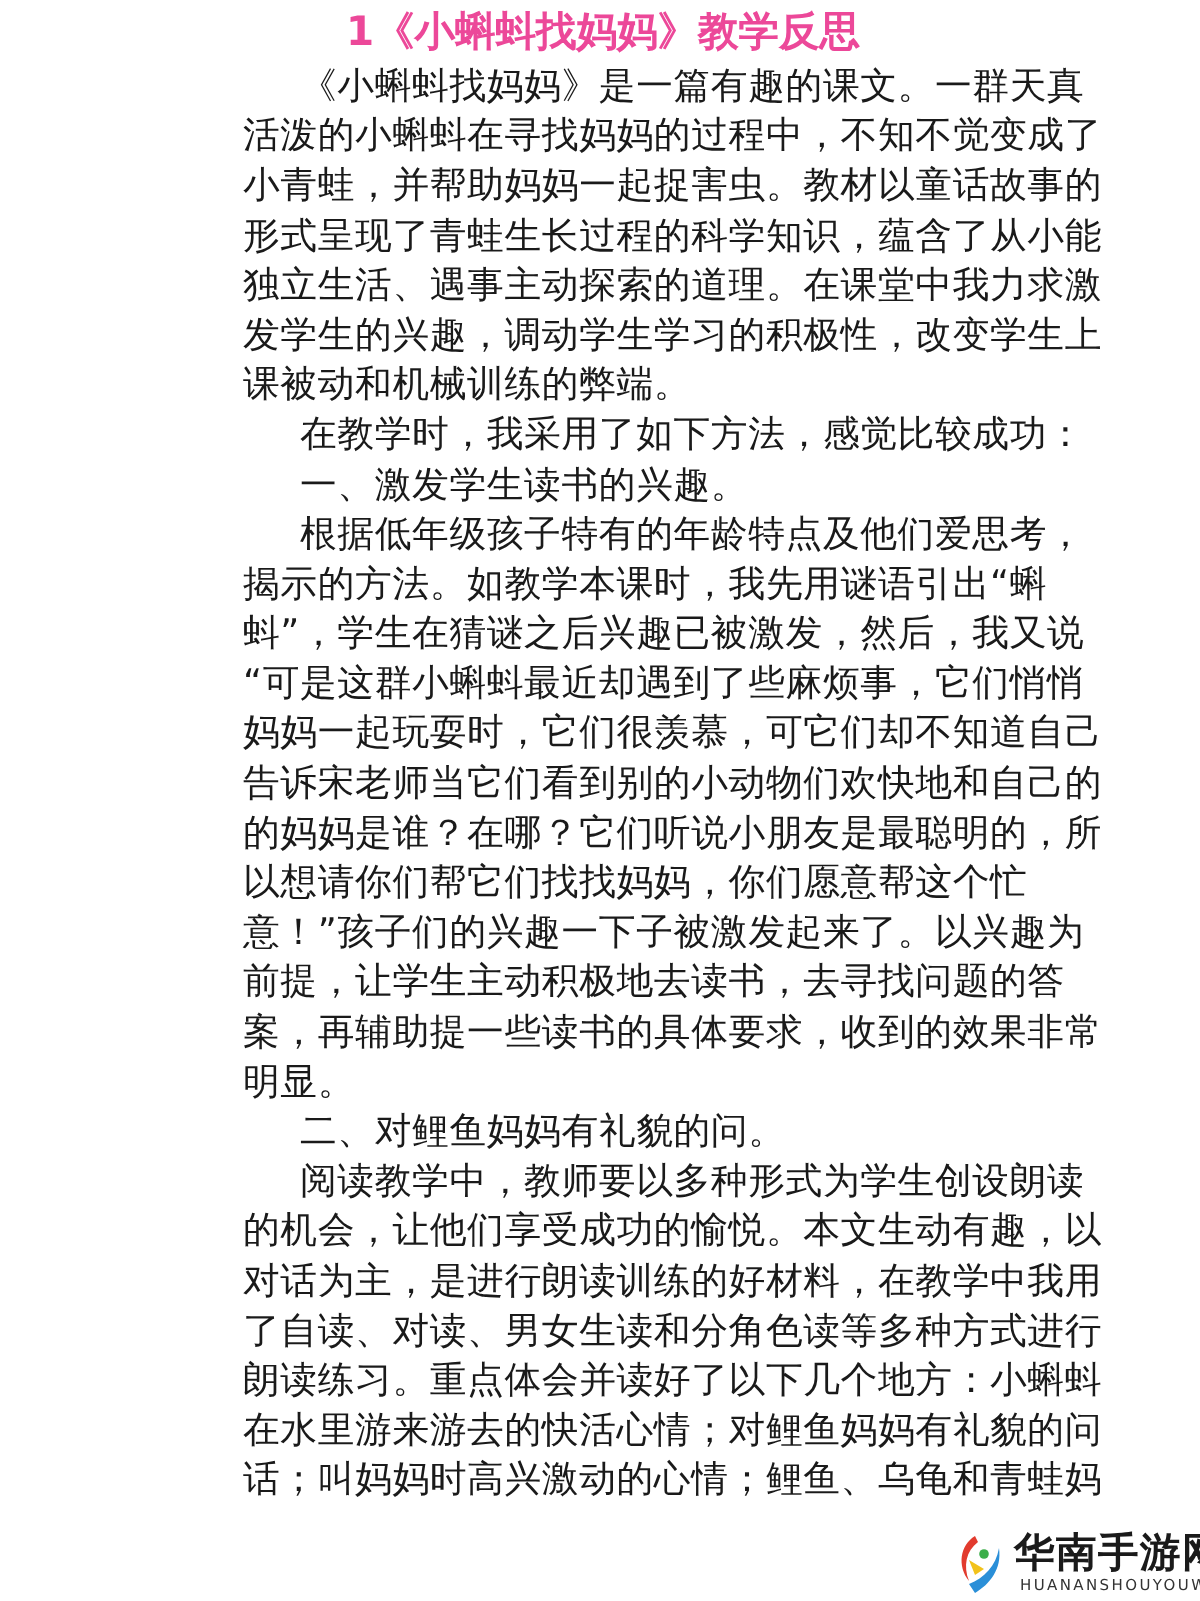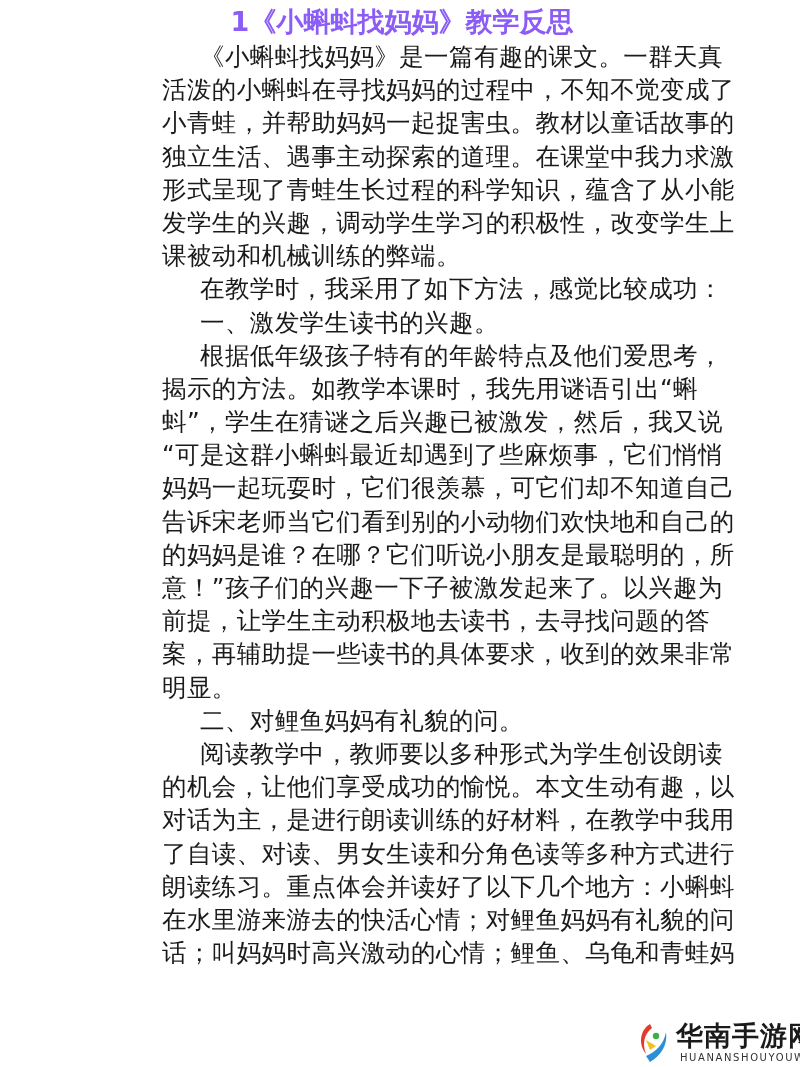--- a/index.html
+++ b/index.html
@@ -25,21 +25,21 @@
     .title {
       position: absolute;
       left: 0;
       width: 568px;
       top: 4px;
       text-align: center;
       font-size: 27px;
       font-weight: bold;
       line-height: 36px;
       letter-spacing: 0px;
-      color: #8b5cf6;
+      color: #ec4899;
     }
     .body {
       position: absolute;
       left: 4px;
       top: 40px;
       width: 566px;
       font-size: 24.5px;
       line-height: 33.2px;
       letter-spacing: 0.4px;
     }
@@ -90,33 +90,34 @@
   </style>
 </head>
 <body>
 
 <div class="page">
   <div class="title">1《小蝌蚪找妈妈》教学反思</div>
   <div class="body" id="doc-body">
     <span class="line indent">《小蝌蚪找妈妈》是一篇有趣的课文。一群天真</span>
     <span class="line">活泼的小蝌蚪在寻找妈妈的过程中，不知不觉变成了</span>
     <span class="line">小青蛙，并帮助妈妈一起捉害虫。教材以童话故事的</span>
+    <span class="line">形式呈现了青蛙生长过程的科学知识，蕴含了从小能</span>
     <span class="line">独立生活、遇事主动探索的道理。在课堂中我力求激</span>
-    <span class="line">形式呈现了青蛙生长过程的科学知识，蕴含了从小能</span>
     <span class="line">发学生的兴趣，调动学生学习的积极性，改变学生上</span>
     <span class="line">课被动和机械训练的弊端。</span>
     <span class="line indent">在教学时，我采用了如下方法，感觉比较成功：</span>
     <span class="line indent">一、激发学生读书的兴趣。</span>
     <span class="line indent">根据低年级孩子特有的年龄特点及他们爱思考，</span>
     <span class="line">揭示的方法。如教学本课时，我先用谜语引出“蝌</span>
     <span class="line">蚪”，学生在猜谜之后兴趣已被激发，然后，我又说</span>
     <span class="line">“可是这群小蝌蚪最近却遇到了些麻烦事，它们悄悄</span>
     <span class="line">妈妈一起玩耍时，它们很羡慕，可它们却不知道自己</span>
     <span class="line">告诉宋老师当它们看到别的小动物们欢快地和自己的</span>
     <span class="line">的妈妈是谁？在哪？它们听说小朋友是最聪明的，所</span>
+    <span class="line">以想请你们帮它们找找妈妈，你们愿意帮这个忙</span>
     <span class="line">意！”孩子们的兴趣一下子被激发起来了。以兴趣为</span>
     <span class="line">前提，让学生主动积极地去读书，去寻找问题的答</span>
     <span class="line">案，再辅助提一些读书的具体要求，收到的效果非常</span>
     <span class="line">明显。</span>
     <span class="line indent">二、对鲤鱼妈妈有礼貌的问。</span>
     <span class="line indent">阅读教学中，教师要以多种形式为学生创设朗读</span>
     <span class="line">的机会，让他们享受成功的愉悦。本文生动有趣，以</span>
     <span class="line">对话为主，是进行朗读训练的好材料，在教学中我用</span>
     <span class="line">了自读、对读、男女生读和分角色读等多种方式进行</span>
     <span class="line">朗读练习。重点体会并读好了以下几个地方：小蝌蚪</span>

